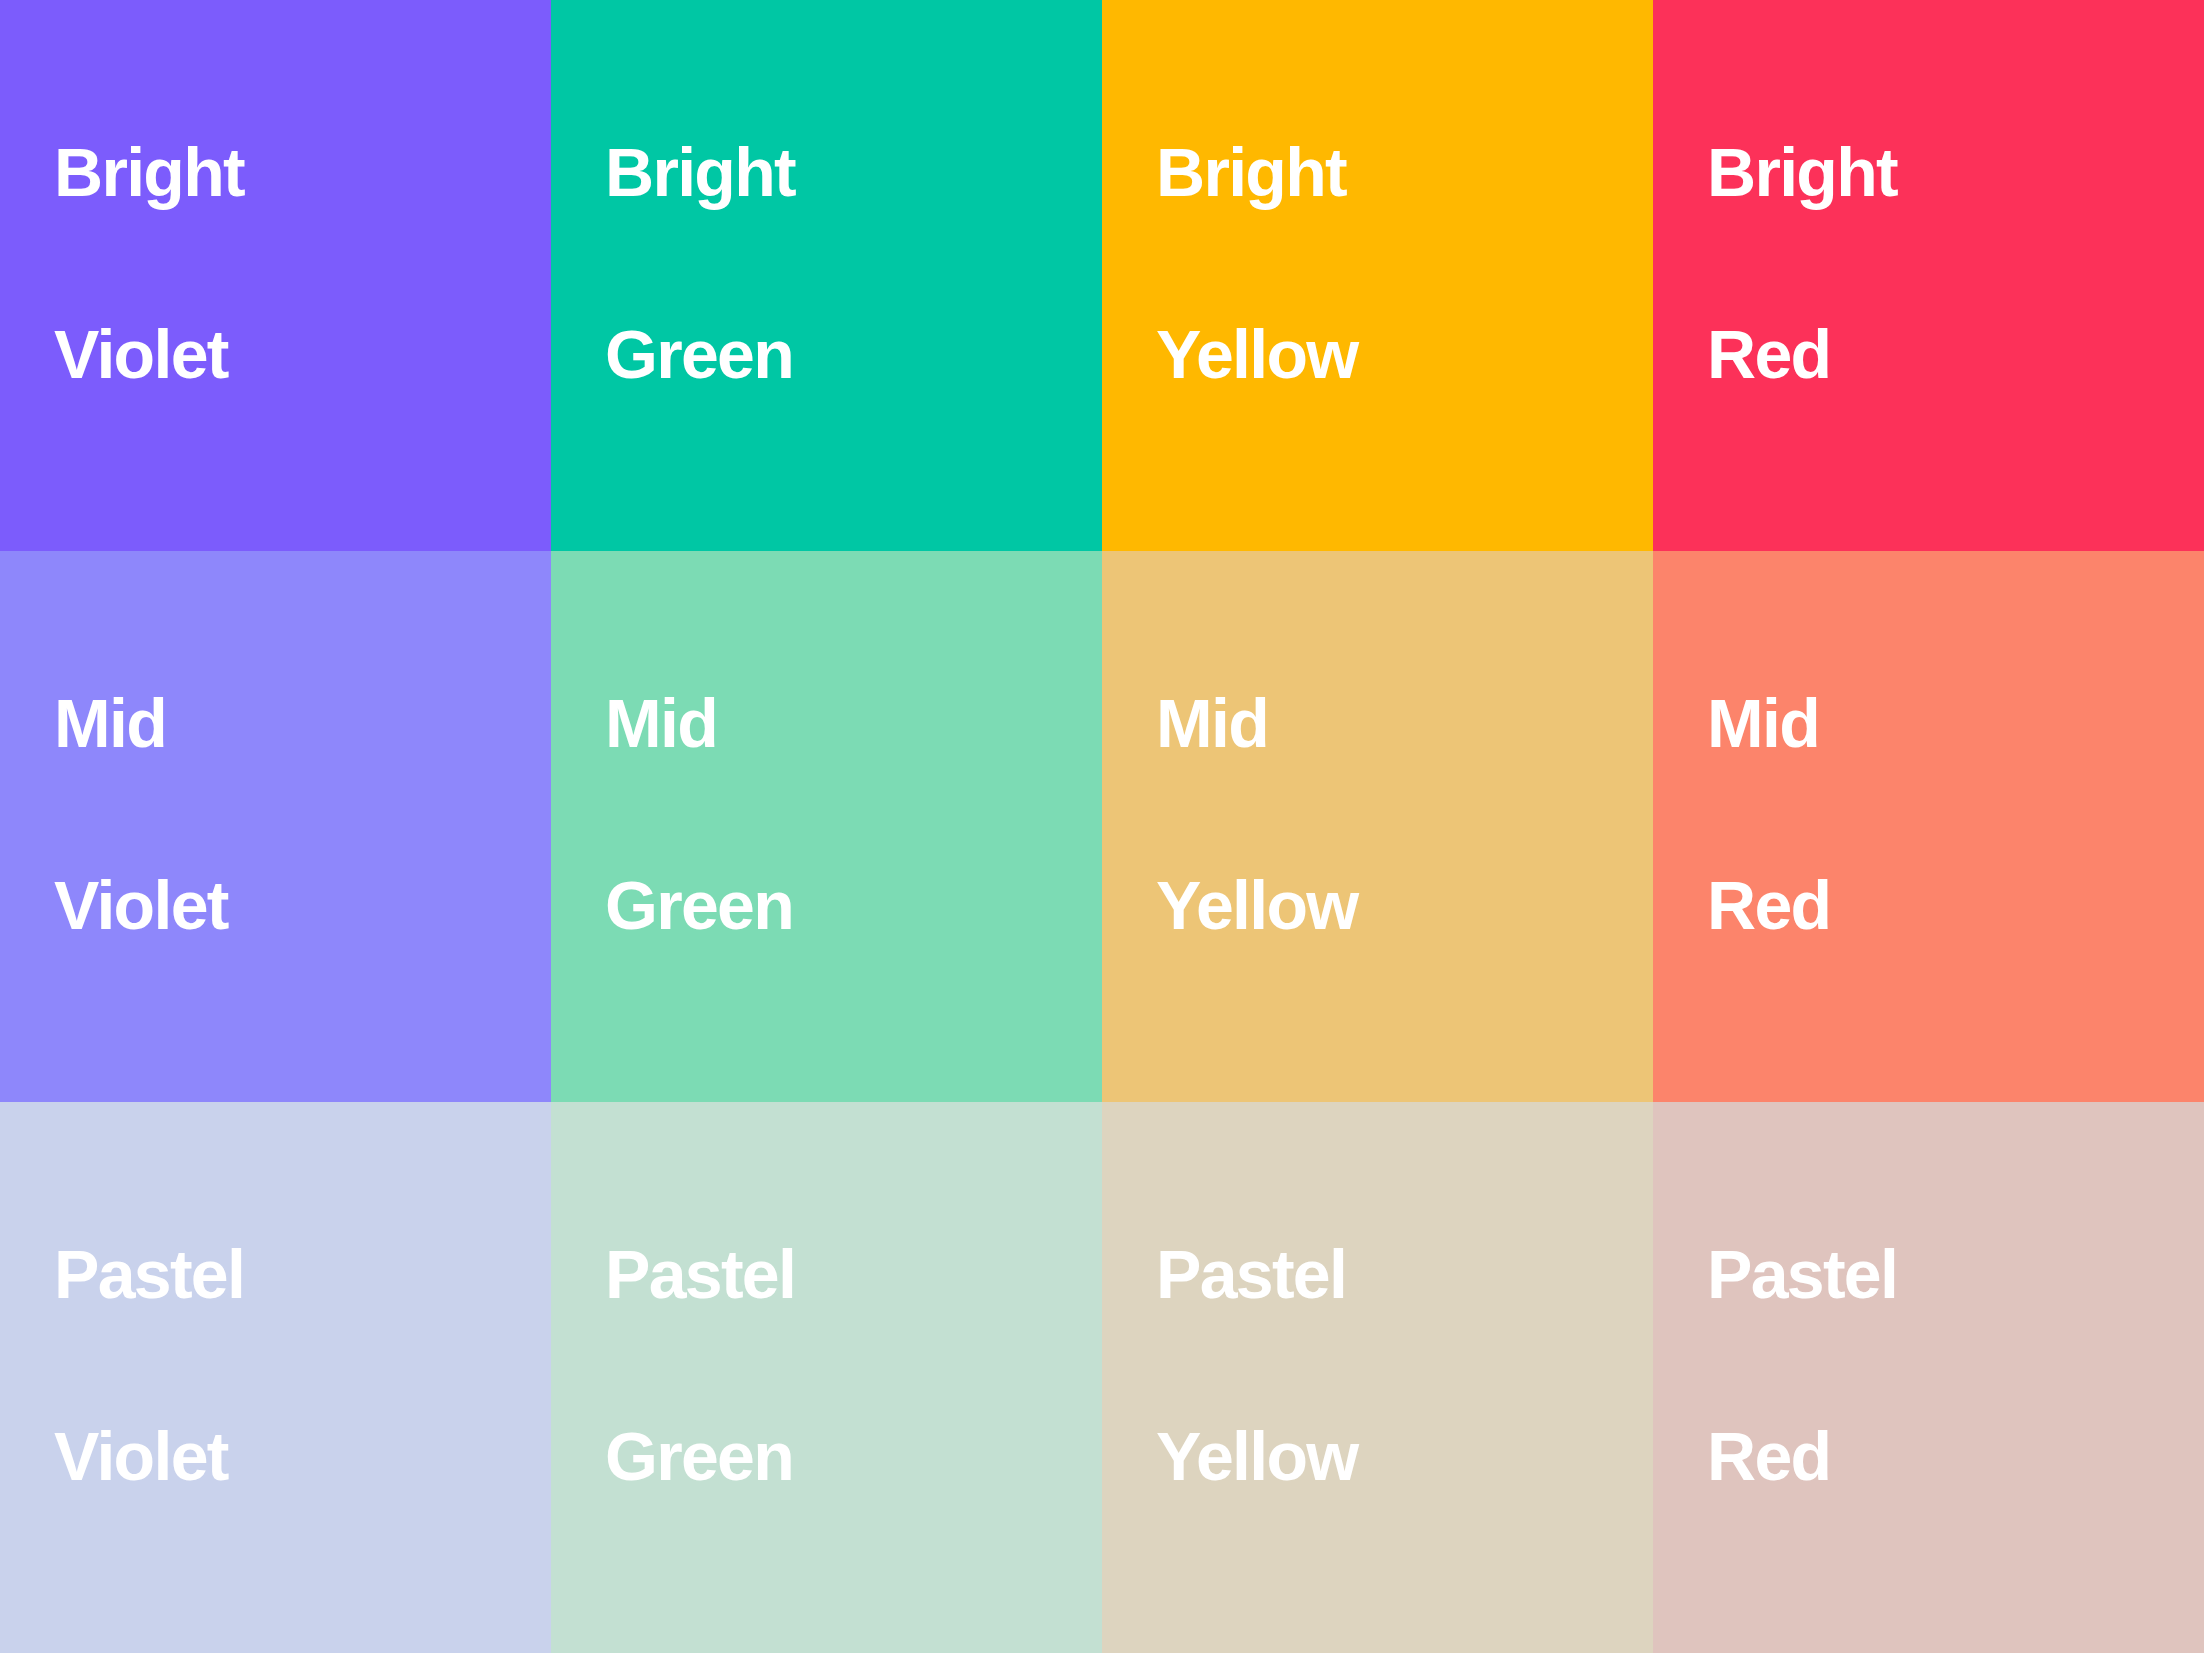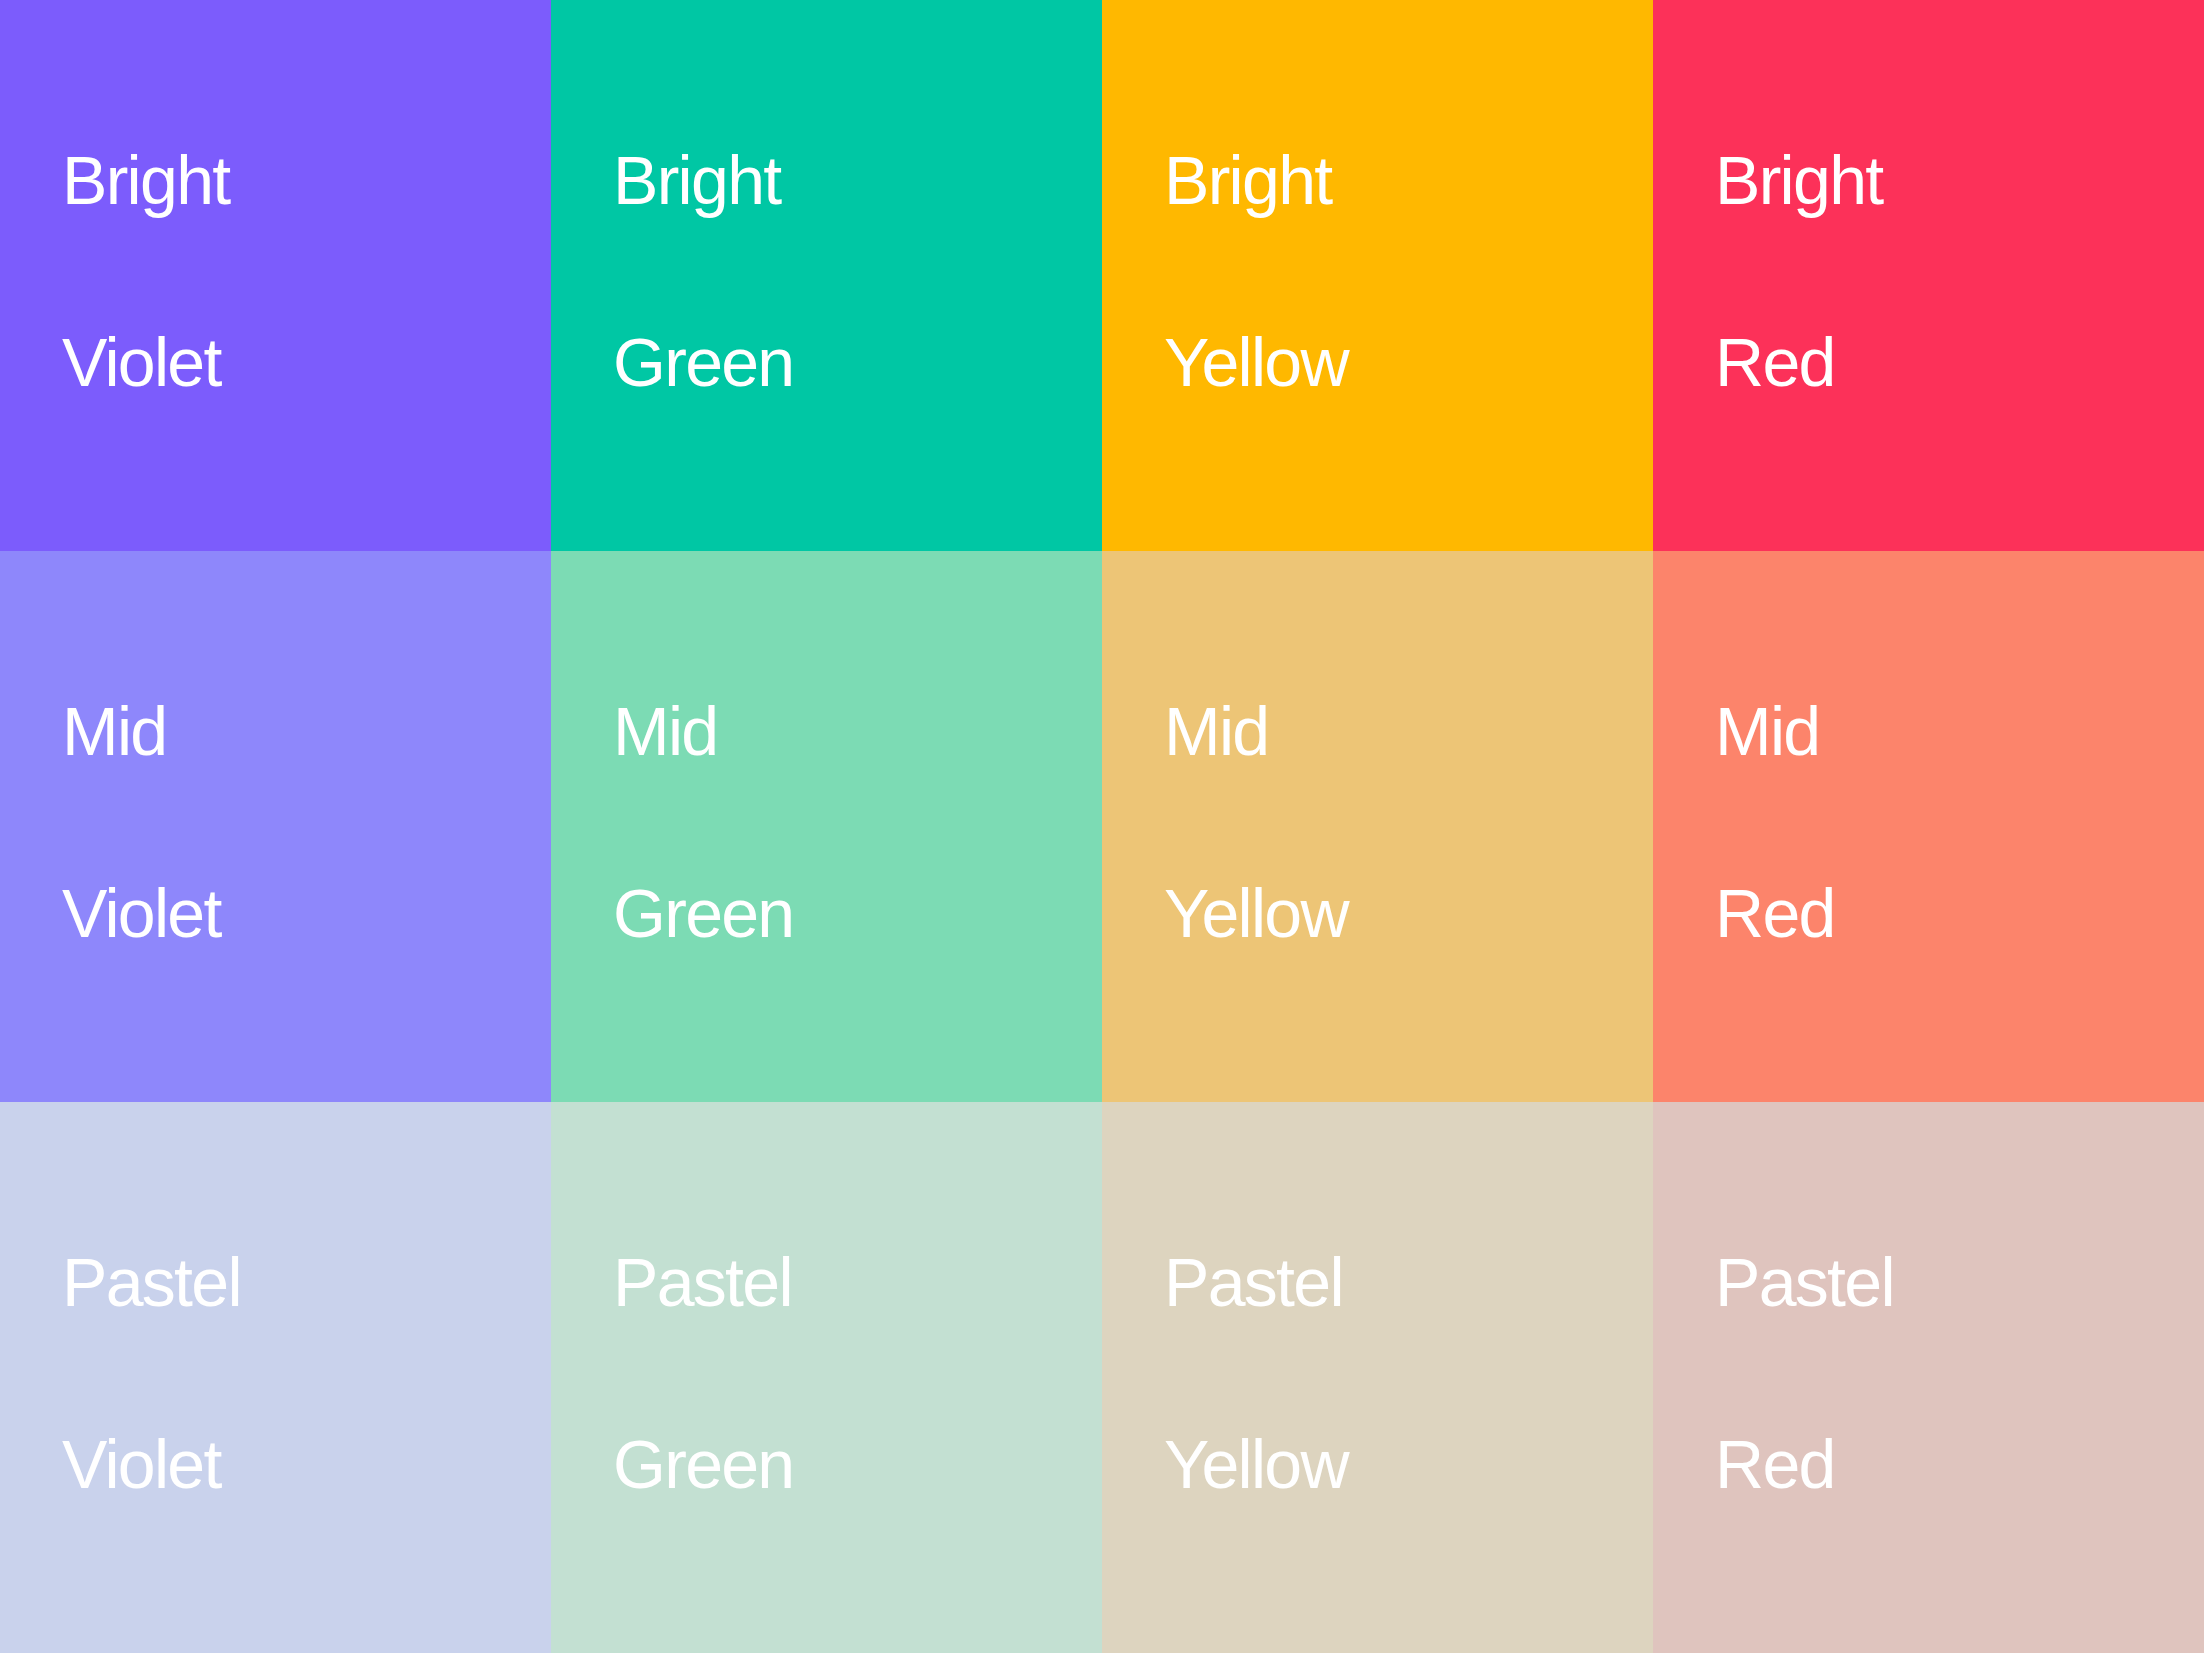--- a/index.html
+++ b/index.html
@@ -25,26 +25,26 @@
     position: relative;
     width: 551px;
     height: 551px;
     box-sizing: border-box;
     padding: 36px 27.6px 0 54px;
     overflow: hidden;
   }
 
   .swatch-label {
     font-family: "Liberation Sans", sans-serif;
-    font-weight: normal;
+    font-weight: bold;
     font-size: 68px;
     line-height: 91px;
     letter-spacing: -1.7px;
     color: #ffffff;
-    margin: 8px;
+    margin: 0;
     white-space: pre-line;
     -webkit-font-smoothing: antialiased;
   }
 
   .swatch-label .label-line {
     display: block;
   }
 </style>
 </head>
 <body>

